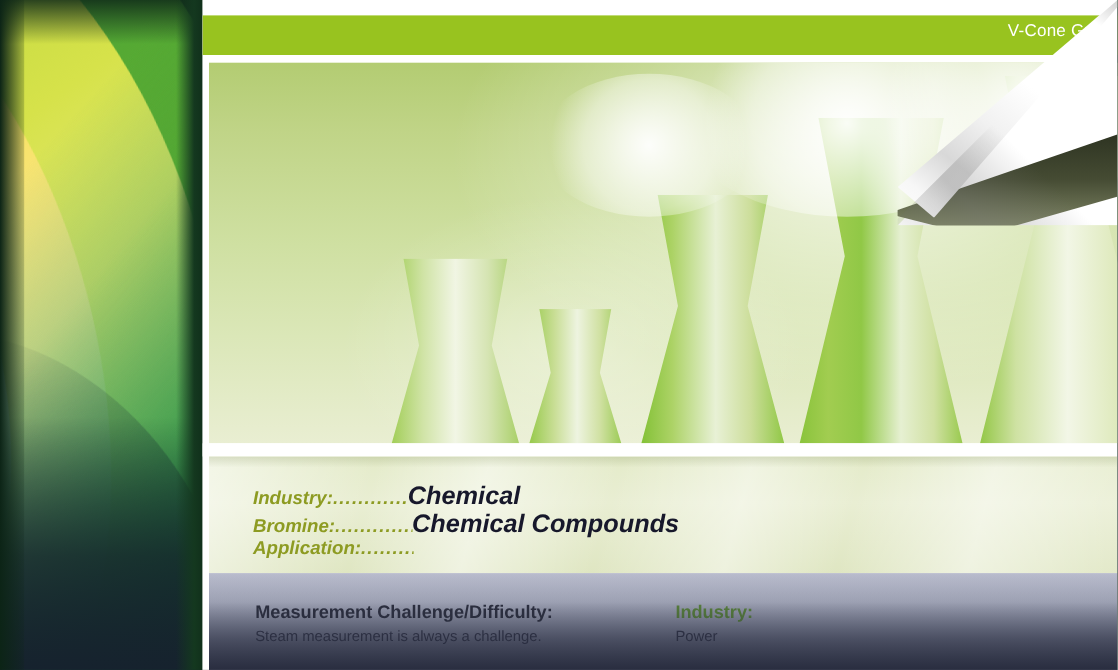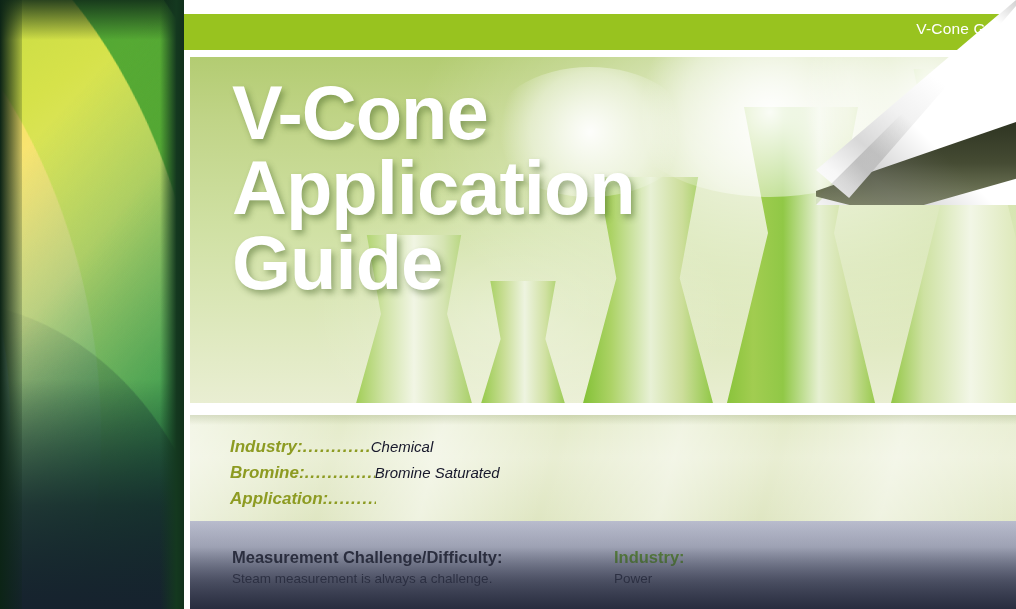--- a/index.html
+++ b/index.html
@@ -84,21 +84,21 @@
   .info .shadowtop{position:absolute;left:0;top:0;width:826px;height:10px;
         background:linear-gradient(180deg,rgba(120,135,80,.22) 0%,rgba(120,135,80,0) 100%);}
   .rows{position:absolute;left:40px;top:22px;}
   .row{display:flex;align-items:baseline;height:26px;white-space:nowrap;}
   .lbl{color:#8d9b22;font-weight:bold;font-style:italic;font-size:17px;}
   .dots{color:#8d9b22;font-weight:bold;font-style:italic;font-size:17px;letter-spacing:1px;
         overflow:hidden;display:inline-block;}
   .dots.d1{width:68px;}
   .dots.d2{width:70px;}
   .dots.d3{width:48px;}
-  .val{color:#17182b;font-weight:normal;font-style:italic;font-size:15px;}
+  .val{color:#17182b;font-weight:bold;font-style:italic;font-size:23px;}
 
   
   .bottom{position:absolute;left:6px;top:521px;width:826px;height:88px;overflow:hidden;
           background:linear-gradient(180deg,#b9bccd 0%,#aeb2c4 28%,#8e93a8 60%,#6c7186 100%);}
   .bottom .colA{position:absolute;left:42px;top:26px;width:380px;}
   .bottom .colB{position:absolute;left:424px;top:26px;width:340px;}
   .b-head{font-size:16.5px;font-weight:bold;color:#2c2f3f;line-height:1.25;}
   .b-head.green{color:#5d8a3a;}
   .b-sub{font-size:13.5px;color:#33364a;line-height:1.35;margin-top:2px;}
   .bottom .fade{position:absolute;left:0;top:0;width:826px;height:88px;
@@ -164,42 +164,37 @@
                   clip-path:polygon(12% 0,88% 0,72% 42%,100% 100%,0 100%,28% 42%);
                   background:linear-gradient(90deg,#84c133 0%,#9ecb4a 18%,#8cc63f 38%,#e6f0d2 62%,#cfe0a0 82%,#93c745 100%);"></div>
       <div class="tower" style="left:700px;bottom:-4px;width:168px;height:338px;
                   clip-path:polygon(14% 0,86% 0,70% 40%,100% 100%,0 100%,30% 40%);
                   background:linear-gradient(90deg,#8dc43c 0%,#cde1a0 20%,#f3f7e8 48%,#dfeabd 74%,#a2cc58 100%);"></div>
 
       <div class="steam" style="left:430px;top:-30px;width:300px;height:170px;"></div>
       <div class="steam" style="left:600px;top:-50px;width:280px;height:190px;"></div>
       <div class="steam" style="left:300px;top:10px;width:200px;height:130px;"></div>
 
-      <div class="hero-title">
-        <div>V-Cone</div>
-        <div>Application</div>
-        <div>Guide</div>
-      </div>
     </div>
 
     <div class="hero-gap"></div>
 
     <div class="info">
       <div class="ghost"></div>
       <div class="shadowtop"></div>
       <div class="rows">
         <div class="row">
           <span class="lbl">Industry:</span>
           <span class="dots d1">................</span>
           <span class="val">Chemical</span>
         </div>
         <div class="row">
           <span class="lbl">Bromine:</span>
           <span class="dots d2">.................</span>
-          <span class="val">Bromine Saturated</span>
+          <span class="val">Chemical Compounds</span>
         </div>
         <div class="row">
           <span class="lbl">Application:</span>
           <span class="dots d3">...........</span>
         </div>
       </div>
     </div>
 
     <div class="bottom">
       <div class="colA">

